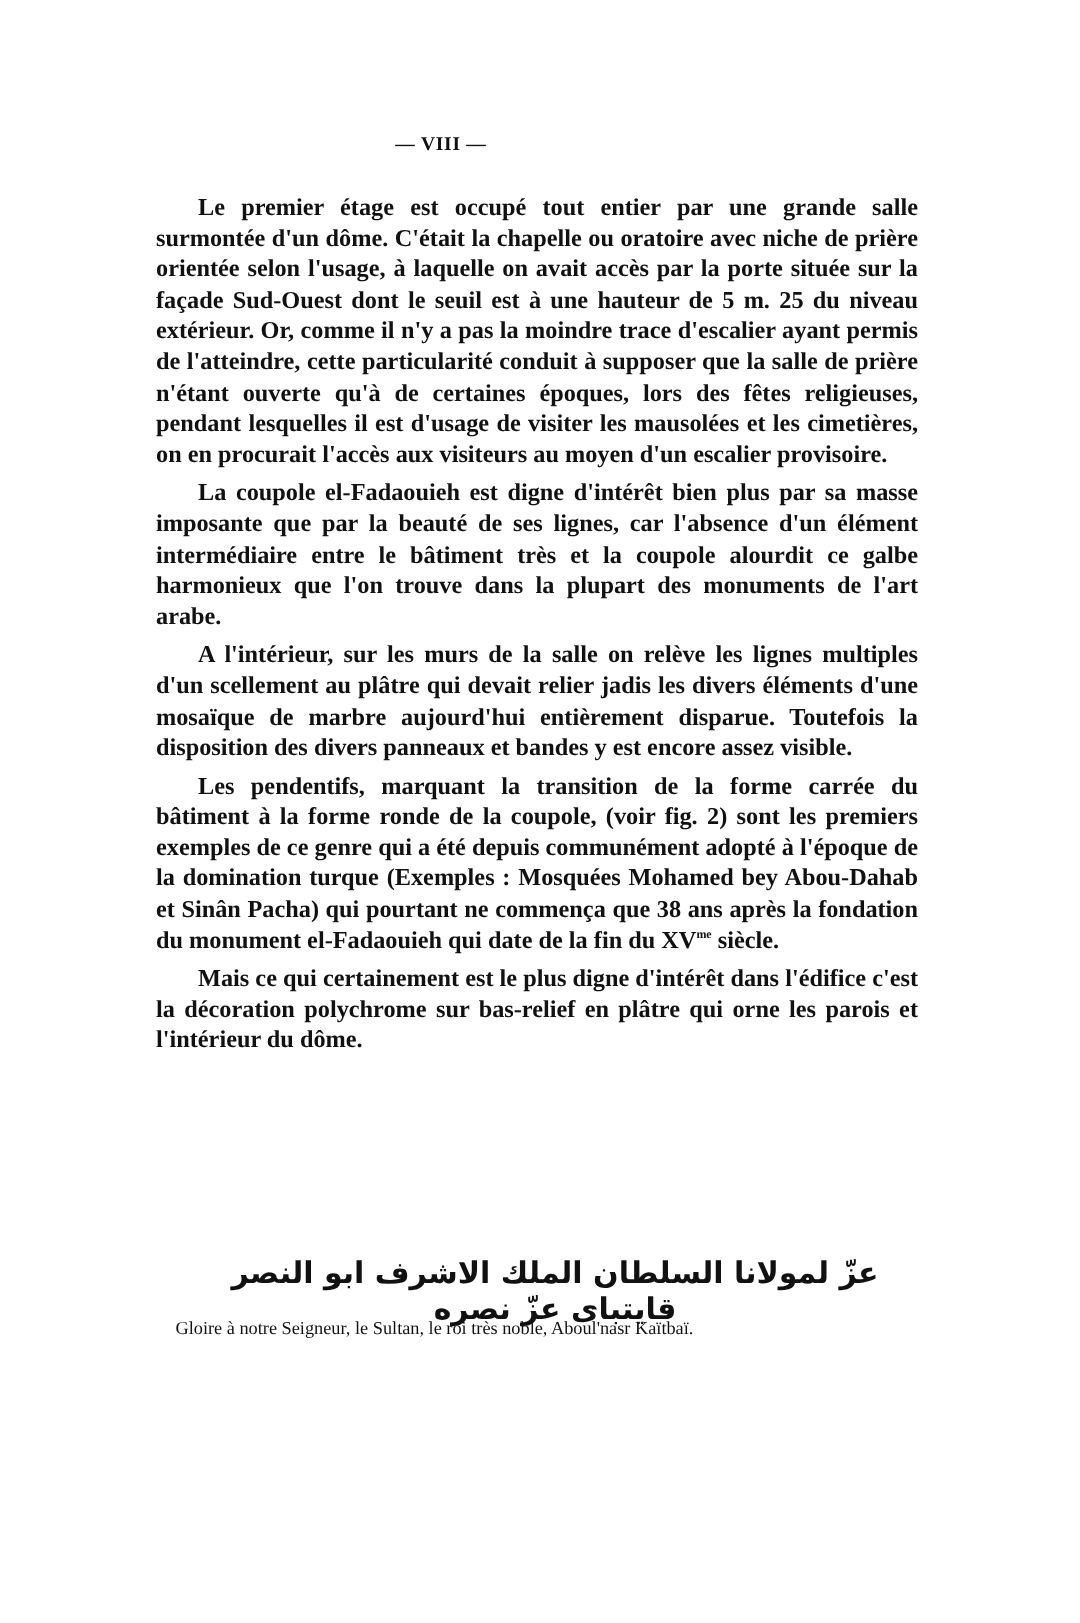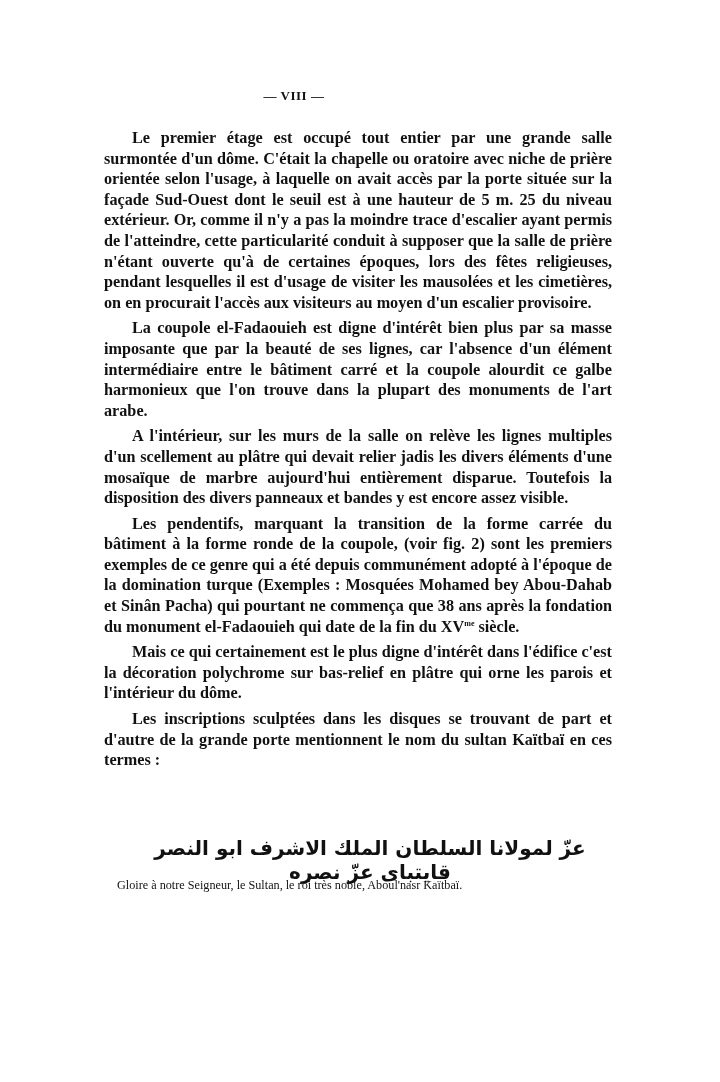--- a/index.html
+++ b/index.html
@@ -68,22 +68,21 @@
       white-space: nowrap;
     }
   </style>
 </head>
 <body>
 
 <div class="page-number">— VIII —</div>
 
 <div class="text-block">
   <p class="para">Le premier étage est occupé tout entier par une grande salle surmontée d'un dôme. C'était la chapelle ou oratoire avec niche de prière orientée selon l'usage, à laquelle on avait accès par la porte située sur la façade Sud-Ouest dont le seuil est à une hauteur de 5 m. 25 du niveau extérieur. Or, comme il n'y a pas la moindre trace d'escalier ayant permis de l'atteindre, cette particularité conduit à supposer que la salle de prière n'étant ouverte qu'à de certaines époques, lors des fêtes religieuses, pendant lesquelles il est d'usage de visiter les mausolées et les cimetières, on en procurait l'accès aux visiteurs au moyen d'un escalier provisoire.</p>
-  <p class="para">La coupole el-Fadaouieh est digne d'intérêt bien plus par sa masse imposante que par la beauté de ses lignes, car l'absence d'un élément intermédiaire entre le bâtiment carré et la coupole alourdit ce galbe harmonieux que l'on trouve dans la plupart des monuments de l'art arabe.</p>
+  <p class="para">La coupole el-Fadaouieh est digne d'intérêt bien plus par sa masse imposante que par la beauté de ses lignes, car l'absence d'un élément intermédiaire entre le bâtiment très et la coupole alourdit ce galbe harmonieux que l'on trouve dans la plupart des monuments de l'art arabe.</p>
   <p class="para">A l'intérieur, sur les murs de la salle on relève les lignes multiples d'un scellement au plâtre qui devait relier jadis les divers éléments d'une mosaïque de marbre aujourd'hui entièrement disparue. Toutefois la disposition des divers panneaux et bandes y est encore assez visible.</p>
   <p class="para"><span>Les pendentifs, marquant la transition de la forme carrée du bâtiment à la forme ronde de la coupole, </span><span class="it">(voir fig. 2)</span><span> sont les premiers exemples de ce genre qui a été depuis communément adopté à l'époque de la domination turque (Exemples : Mosquées Mohamed bey Abou-Dahab et Sinân Pacha) qui pourtant ne commença que 38 ans après la fondation du monument el-Fadaouieh qui date de la fin du XV</span><sup>me</sup><span> siècle.</span></p>
   <p class="para">Mais ce qui certainement est le plus digne d'intérêt dans l'édifice c'est la décoration polychrome sur bas-relief en plâtre qui orne les parois et l'intérieur du dôme.</p>
-  <p class="para">Les inscriptions sculptées dans les disques se trouvant de part et d'autre de la grande porte mentionnent le nom du sultan Kaïtbaï en ces termes :</p>
 </div>
 
 <div class="arabic">عزّ لمولانا السلطان الملك الاشرف ابو النصر قايتباى عزّ نصره</div>
 
 <div class="caption">Gloire à notre Seigneur, le Sultan, le roi très noble, Aboul'nasr Kaïtbaï.</div>
 
 </body></html>

